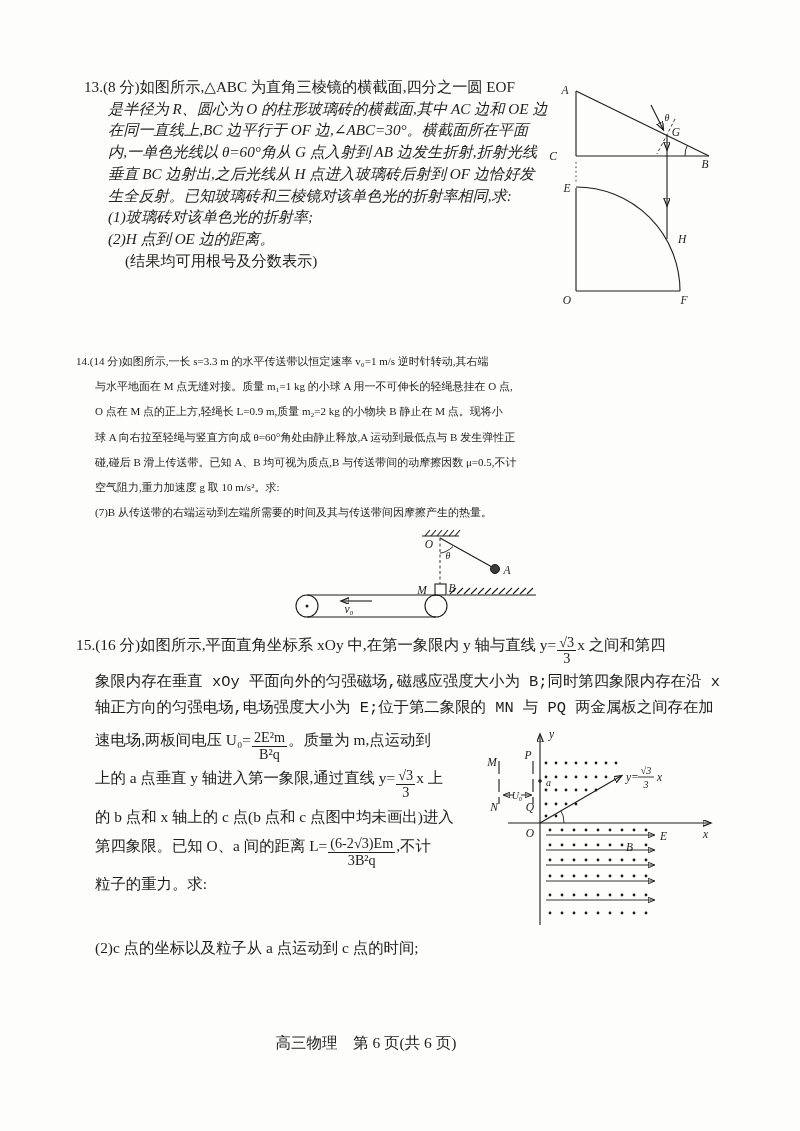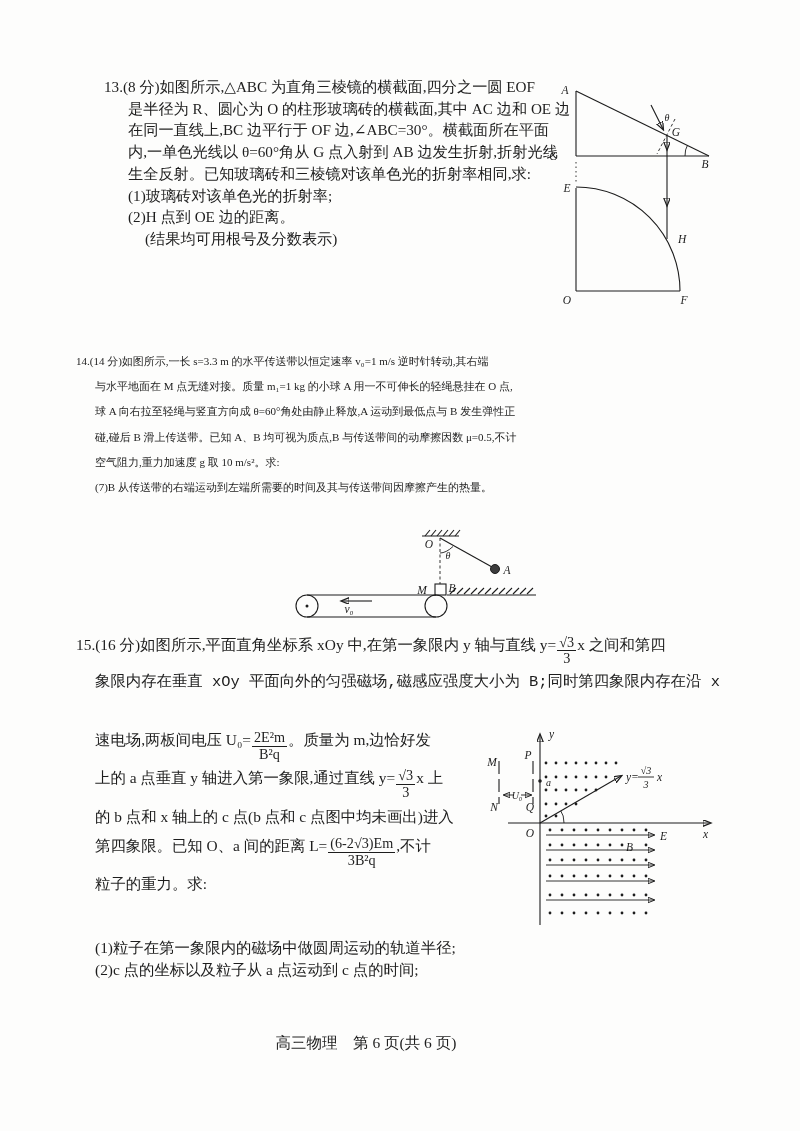--- a/index.html
+++ b/index.html
@@ -1,21 +1,21 @@
 <!DOCTYPE html>
 <html><head>
 <meta charset="utf-8">
 <style>
   html,body{margin:0;padding:0;background:#d9d9d9;}
   .page{position:relative;width:800px;height:1131px;margin:0 auto;background:#fdfdfc;
         font-family:"Liberation Serif","DejaVu Serif",serif;color:#1d1d1d;overflow:hidden;}
   .abs{position:absolute;}
   
-  .p13{left:104px;top:76px;width:478px;font-size:15.2px;line-height:21.7px;}
-  .p13 .cont{padding-left:24px;}
+  .p13{left:84px;top:76px;width:478px;font-size:15.2px;line-height:21.7px;}
+  .p13 .cont{padding-left:24px;font-style:italic;}
   .p13 .note{padding-left:41px;}
   
   .p14{left:76px;top:349px;width:678px;font-size:11px;line-height:25.2px;}
   .p14 .cont{padding-left:19px;}
   
   .p15f{left:76px;top:632px;width:678px;font-size:15.4px;}
   .p15f .l{line-height:25.4px;padding-left:19px;font-family:Liberation Mono, monospace;}
   .p15f .l1{padding-left:0;line-height:25.4px;margin-bottom:3px;}
   .p15w{left:76px;top:729px;width:416px;font-size:15.4px;}
   .p15w .l{line-height:21px;margin-bottom:9px;padding-left:19px;}
@@ -43,20 +43,21 @@
 </head>
 <body>
 
 <div class="page">
 
   <div class="abs p13">
     <div>13.(8 分)如图所示,△ABC 为直角三棱镜的横截面,四分之一圆 EOF</div>
     <div class="cont">是半径为 R、圆心为 O 的柱形玻璃砖的横截面,其中 AC 边和 OE 边</div>
     <div class="cont">在同一直线上,BC 边平行于 OF 边,∠ABC=30°。横截面所在平面</div>
     <div class="cont">内,一单色光线以 θ=60°角从 G 点入射到 AB 边发生折射,折射光线</div>
+    <div class="cont">垂直 BC 边射出,之后光线从 H 点进入玻璃砖后射到 OF 边恰好发</div>
     <div class="cont">生全反射。已知玻璃砖和三棱镜对该单色光的折射率相同,求:</div>
     <div class="cont">(1)玻璃砖对该单色光的折射率;</div>
     <div class="cont">(2)H 点到 OE 边的距离。</div>
     <div class="note">(结果均可用根号及分数表示)</div>
   </div>
 
   <svg class="abs d13" width="200" height="230">
     <defs>
       <marker id="arw1" markerWidth="9" markerHeight="8" refX="6.5" refY="3" orient="auto">
         <path d="M0,0 L7.5,3 L0,6 z" fill="#1d1d1d" stroke="none"></path>
@@ -88,20 +89,21 @@
     <text class="dl" x="131" y="58" text-anchor="middle">G</text>
     <text class="dl" x="22" y="114" text-anchor="middle">E</text>
     <text class="dl" x="133" y="165" text-anchor="start">H</text>
     <text class="dl" x="22" y="226" text-anchor="middle">O</text>
     <text class="dl" x="139" y="226" text-anchor="middle">F</text>
   </svg>
 
   <div class="abs p14">
     <div>14.(14 分)如图所示,一长 s=3.3 m 的水平传送带以恒定速率 v₀=1 m/s 逆时针转动,其右端</div>
     <div class="cont">与水平地面在 M 点无缝对接。质量 m₁=1 kg 的小球 A 用一不可伸长的轻绳悬挂在 O 点,</div>
+    <div class="cont">O 点在 M 点的正上方,轻绳长 L=0.9 m,质量 m₂=2 kg 的小物块 B 静止在 M 点。现将小</div>
     <div class="cont">球 A 向右拉至轻绳与竖直方向成 θ=60°角处由静止释放,A 运动到最低点与 B 发生弹性正</div>
     <div class="cont">碰,碰后 B 滑上传送带。已知 A、B 均可视为质点,B 与传送带间的动摩擦因数 μ=0.5,不计</div>
     <div class="cont">空气阻力,重力加速度 g 取 10 m/s²。求:</div>
     <div class="cont">(7)B 从传送带的右端运动到左端所需要的时间及其与传送带间因摩擦产生的热量。</div>
   </div>
 
   <svg class="abs d14" width="252" height="102">
     <defs>
       <marker id="arw2" markerWidth="9" markerHeight="8" refX="6.5" refY="3" orient="auto">
         <path d="M0,0 L7.5,3 L0,6 z" fill="#1d1d1d" stroke="none"></path>
@@ -134,32 +136,32 @@
     <text class="dl ds" x="160" y="31" text-anchor="middle">θ</text>
     <text class="dl" x="219" y="46" text-anchor="middle" font-style="normal">A</text>
     <text class="dl" x="134" y="66" text-anchor="middle">M</text>
     <text class="dl" x="164" y="64" text-anchor="middle" font-style="normal">B</text>
     <text class="dl" x="61" y="85" text-anchor="middle">v₀</text>
   </svg>
 
   <div class="abs p15f">
     <div class="l1"><span>15.(16 分)如图所示,平面直角坐标系 xOy 中,在第一象限内 y 轴与直线 y=</span><span class="frac"><span class="num">√3</span><span class="den">3</span></span><span>x 之间和第四</span></div>
     <div class="l">象限内存在垂直 xOy 平面向外的匀强磁场,磁感应强度大小为 B;同时第四象限内存在沿 x</div>
+    <div class="l">轴正方向的匀强电场,电场强度大小为 E;位于第二象限的 MN 与 PQ 两金属板之间存在加</div>
   </div>
 
   <div class="abs p15w">
-    <div class="lf"><span>速电场,两板间电压 U₀=</span><span class="frac"><span class="num">2E²m</span><span class="den">B²q</span></span><span>。质量为 m,边恰好发</span></div>
+    <div class="lf"><span>速电场,两板间电压 U₀=</span><span class="frac"><span class="num">2E²m</span><span class="den">B²q</span></span><span>。质量为 m,点运动到</span></div>
     <div class="lf"><span>上的 a 点垂直 y 轴进入第一象限,通过直线 y=</span><span class="frac"><span class="num">√3</span><span class="den">3</span></span><span>x 上</span></div>
     <div class="l">的 b 点和 x 轴上的 c 点(b 点和 c 点图中均未画出)进入</div>
     <div class="lf"><span>第四象限。已知 O、a 间的距离 L=</span><span class="frac"><span class="num">(6-2√3)Em</span><span class="den">3B²q</span></span><span>,不计</span></div>
     <div class="l">粒子的重力。求:</div>
   </div>
 
   <div class="abs p15q">
-    <div class="l">(1)粒子在第一象限内的磁场中做圆周运动的轨道半径;</div>
     <div class="l">(2)c 点的坐标以及粒子从 a 点运动到 c 点的时间;</div>
   </div>
 
   <svg class="abs d15" width="272" height="212">
     <defs>
       <marker id="arw3" markerWidth="9" markerHeight="8" refX="6.5" refY="3" orient="auto">
         <path d="M0,0 L7.5,3 L0,6 z" fill="#1d1d1d" stroke="none"></path>
       </marker>
     </defs>
     <g>

